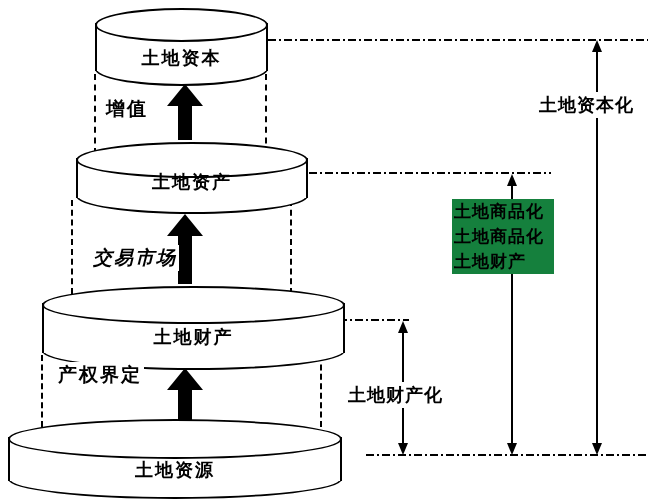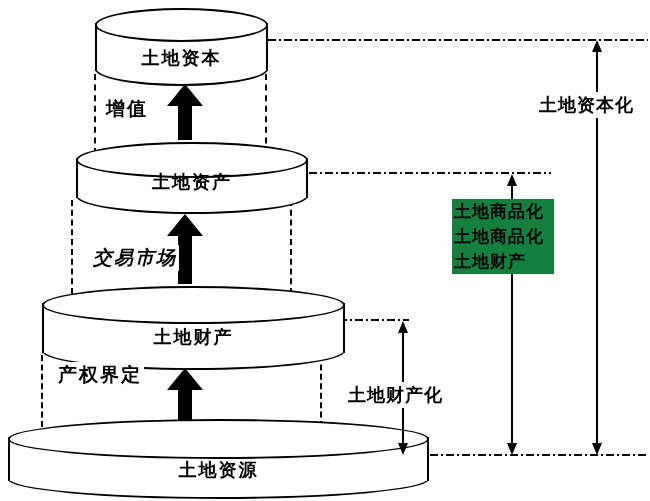--- a/index.html
+++ b/index.html
@@ -153,21 +153,21 @@
     <div class="cyl-label" style="top:28px;">土地资产</div>
   </div>
 
   <div class="cylinder" style="left:42px; top:286px; width:283px; height:84px;padding-left:20px;">
     <div class="cyl-bottom" style="height:34px;"></div>
     <div class="cyl-body" style="top:17px; bottom:17px;"></div>
     <div class="cyl-top" style="height:34px;"></div>
     <div class="cyl-label" style="top:39px;">土地财产</div>
   </div>
 
-  <div class="cylinder" style="left:8px; top:419px; width:421px; height:80px;">
+  <div class="cylinder" style="left:8px; top:419px; width:334px; height:80px;">
     <div class="cyl-bottom" style="height:36px;"></div>
     <div class="cyl-body" style="top:18px; bottom:18px;"></div>
     <div class="cyl-top" style="height:36px;"></div>
     <div class="cyl-label" style="top:39px;">土地资源</div>
   </div>
 
   <div class="thick-arrow" style="left:167px; top:84px; width:36px; height:56px;">
     <div class="head"></div>
     <div class="shaft"></div>
   </div>

